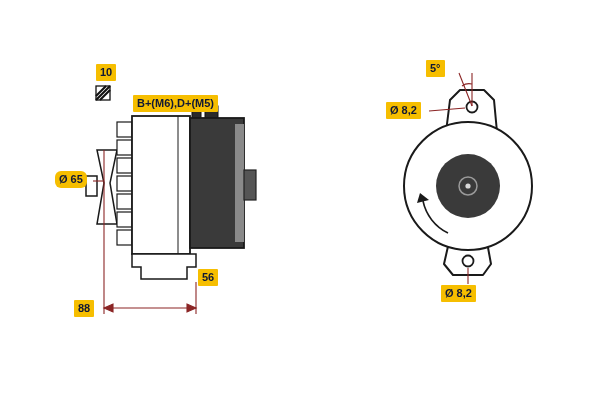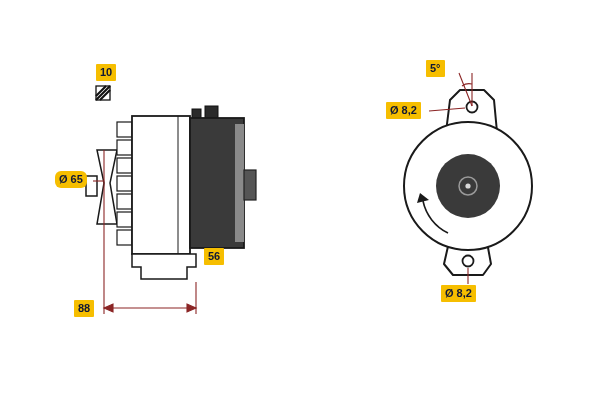--- a/index.html
+++ b/index.html
@@ -98,20 +98,21 @@
         <line x1="472" y1="73" x2="472" y2="106"></line>
         <line x1="459" y1="73" x2="472" y2="106"></line>
         <path d="M462,86 A12 12 0 0 1 472,84"></path>
         <line x1="429" y1="111" x2="465" y2="108"></line>
         <line x1="468" y1="268" x2="468" y2="284"></line>
       </g>
     </g>
   </svg>
 
   <div class="lbl" style="left:96px;top:64px;">10</div>
+  <div class="lbl" style="left:133px;top:95px;">B+(M6),D+(M5)</div>
   <div class="lbl" style="left:55px;top:171px;border-radius:6px;">Ø 65</div>
-  <div class="lbl" style="left:198px;top:248px;margin-left:6px;">56</div>
+  <div class="lbl" style="left:198px;top:269px;">56</div>
   <div class="lbl" style="left:74px;top:300px;text-align:right;">88</div>
   <div class="lbl" style="left:426px;top:60px;">5°</div>
   <div class="lbl" style="left:386px;top:102px;">Ø 8,2</div>
   <div class="lbl" style="left:441px;top:285px;">Ø 8,2</div>
 
 </div>
 
 </body></html>

